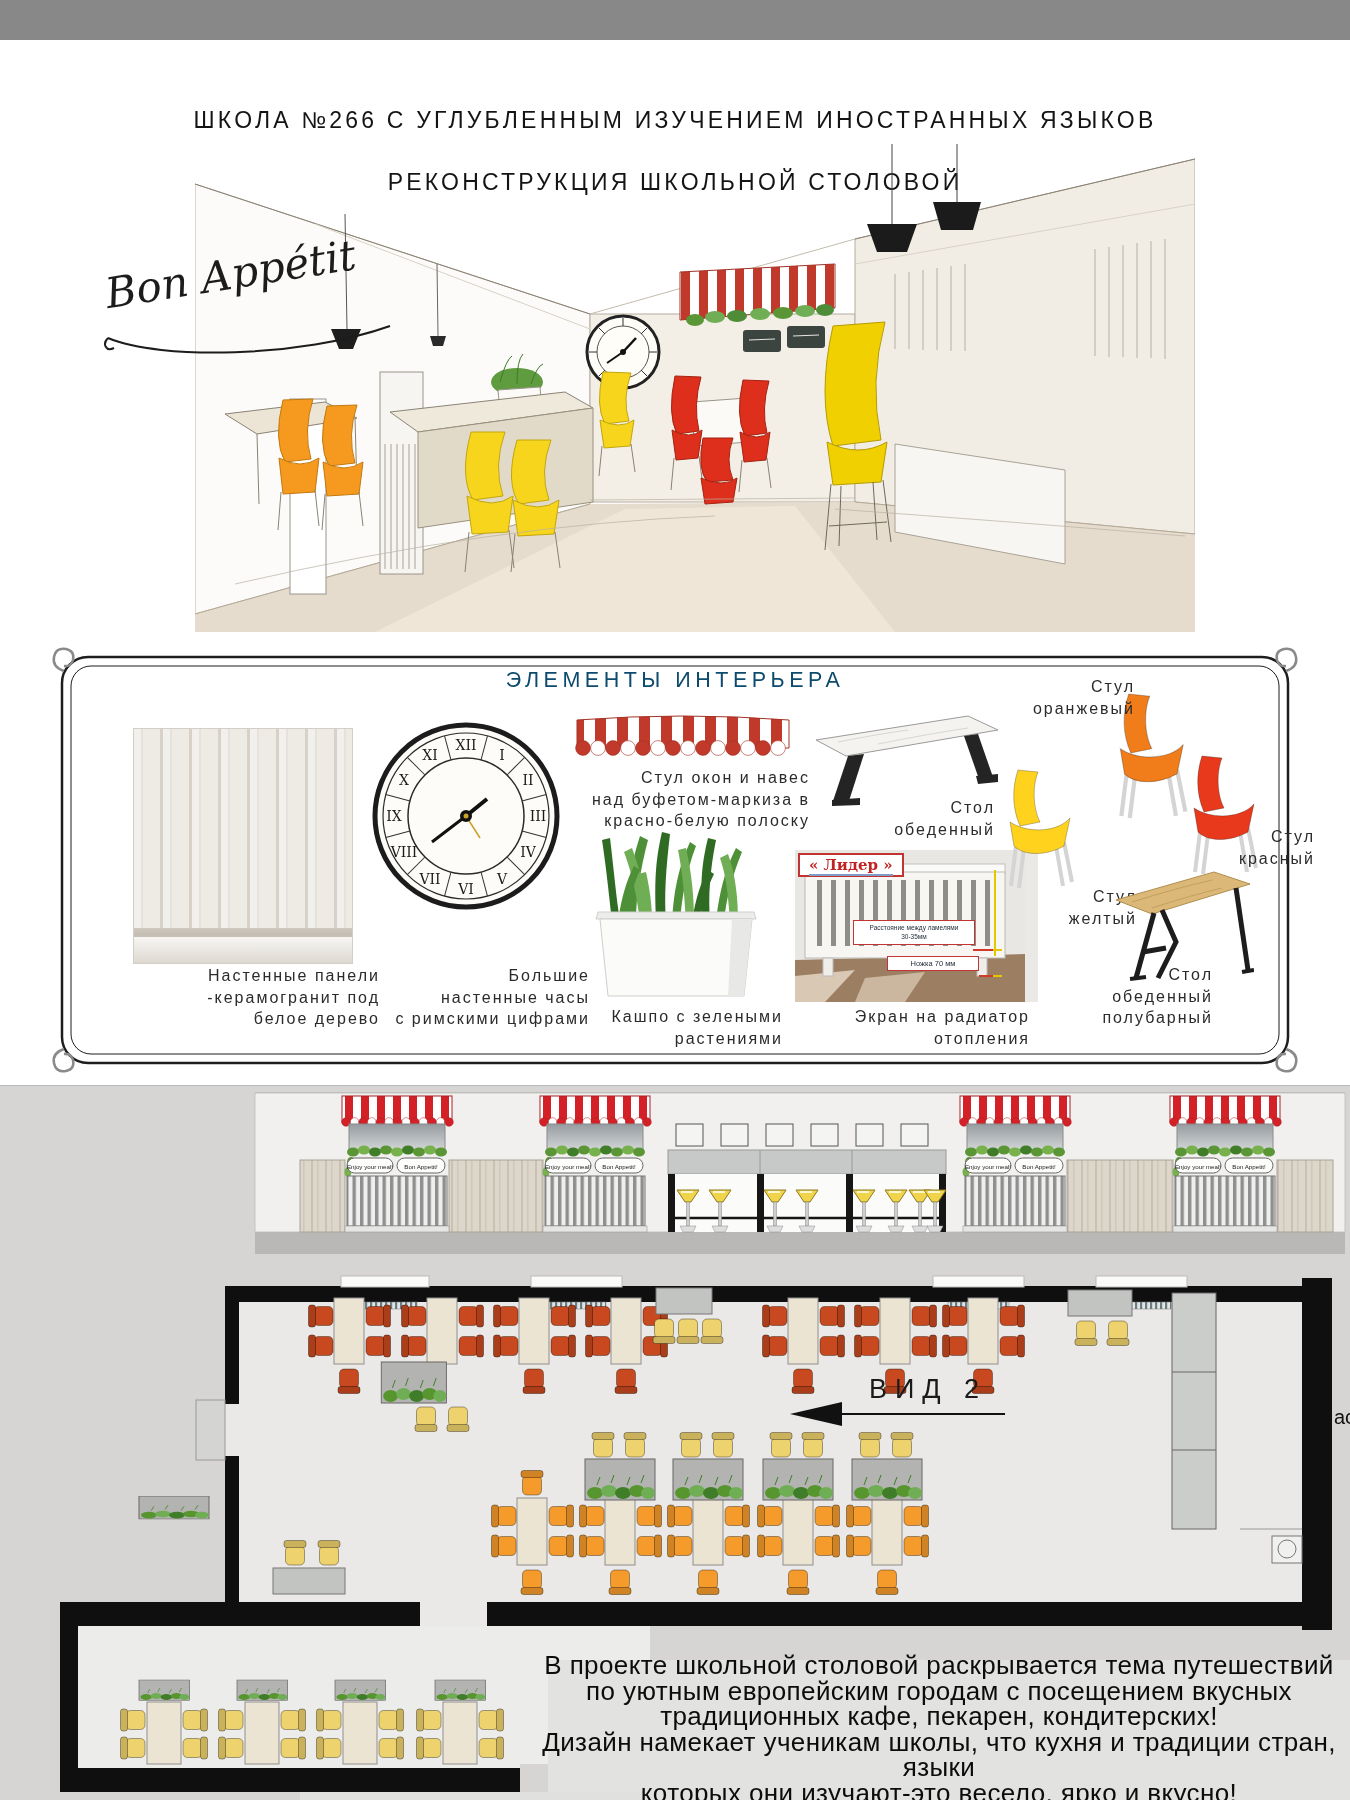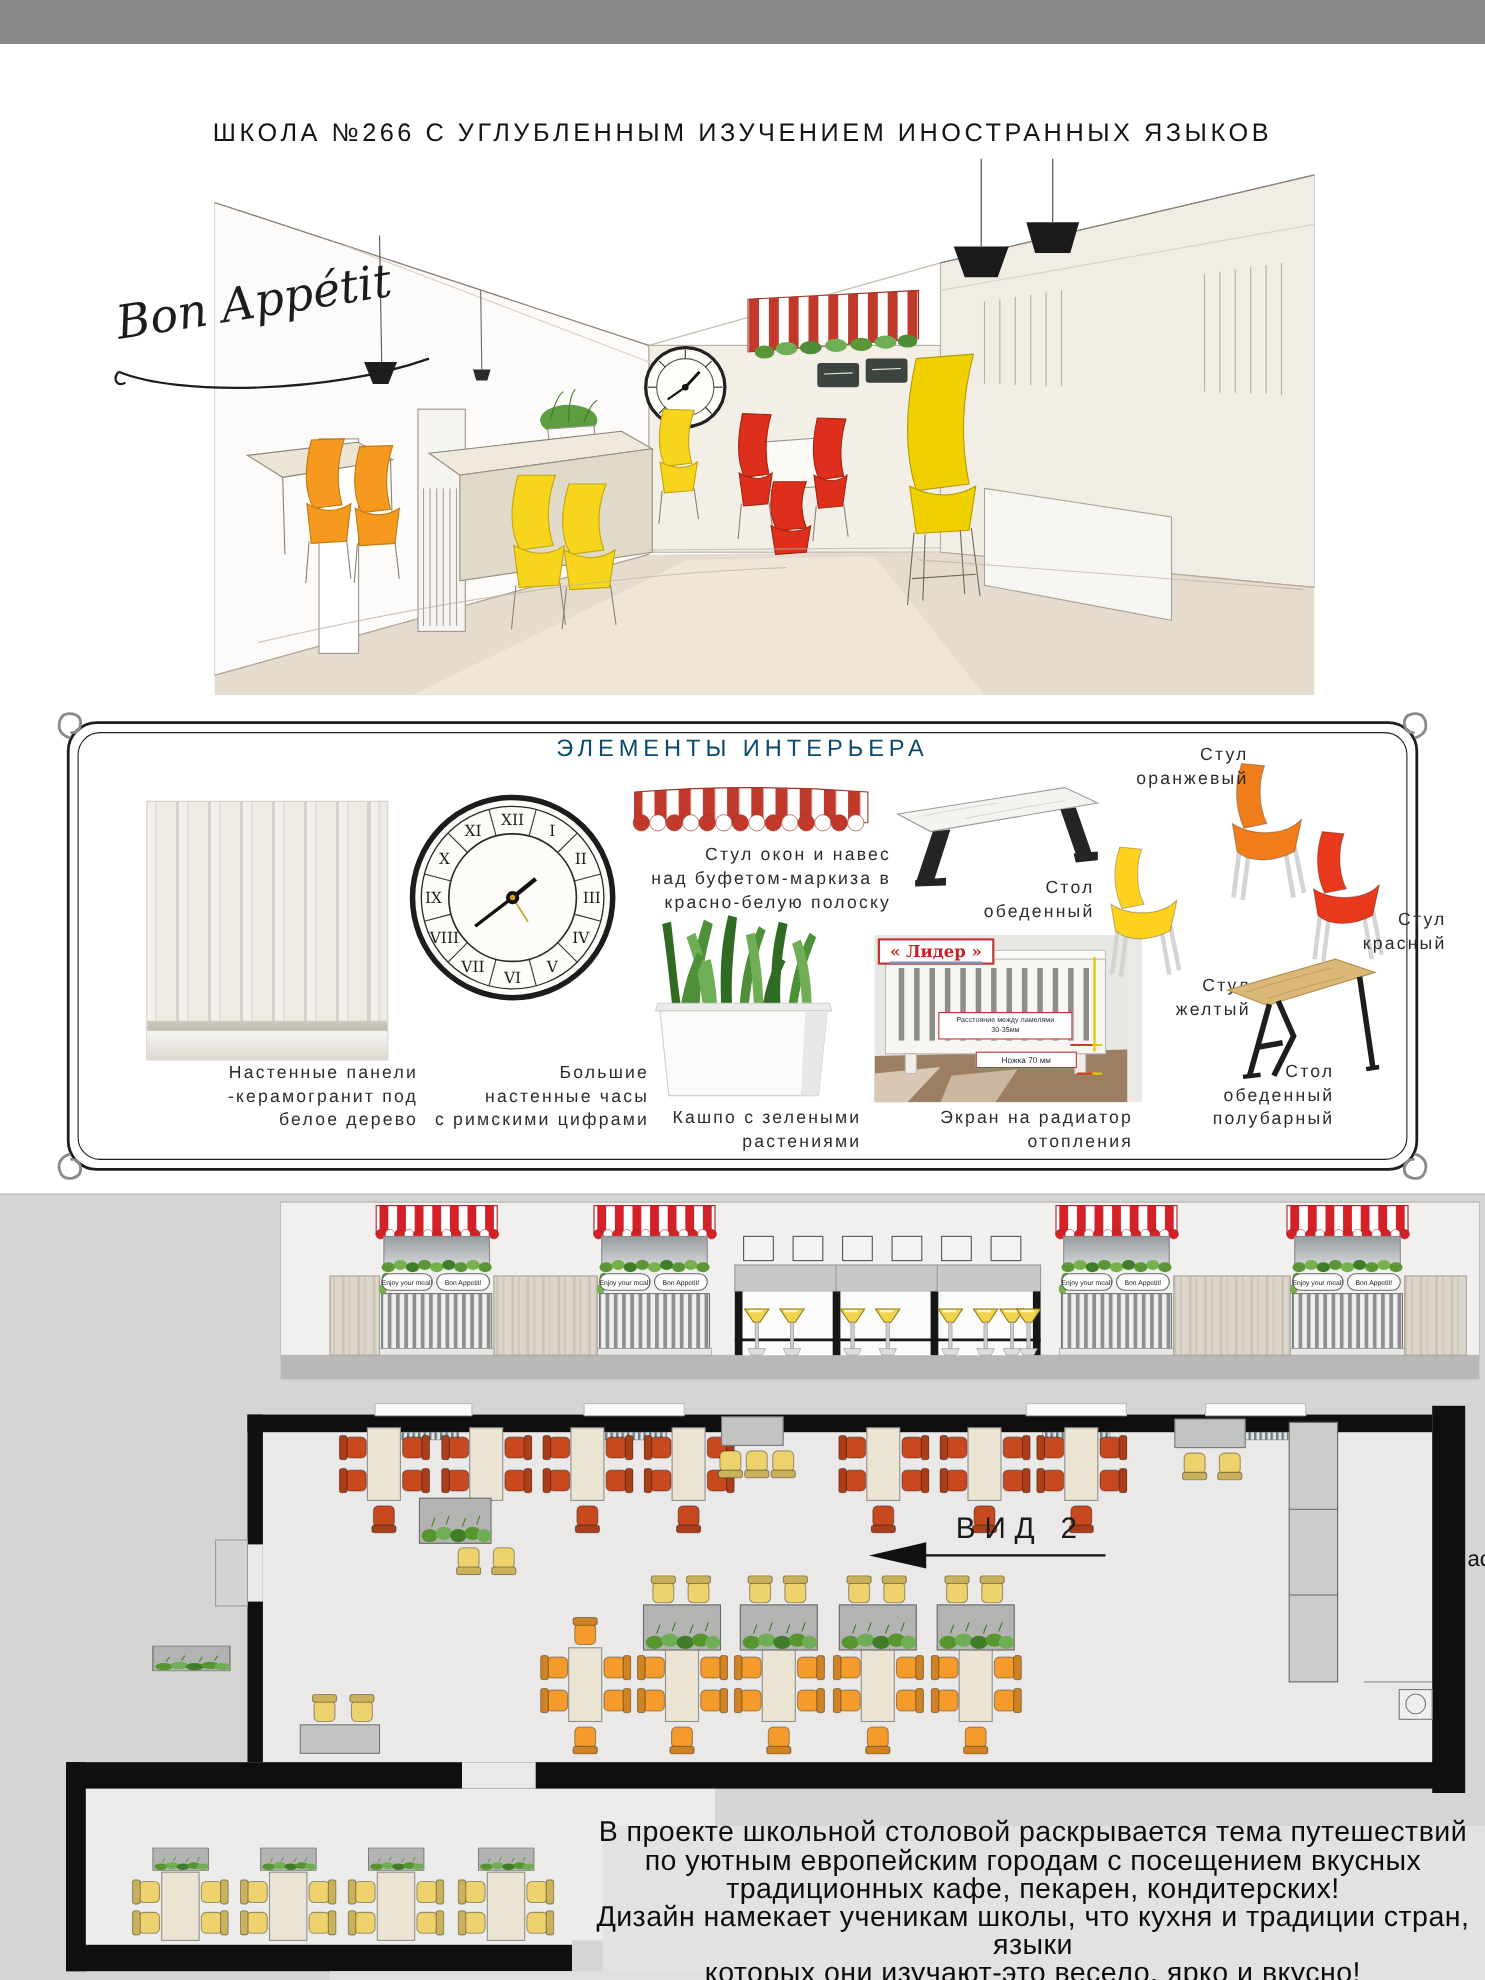--- a/index.html
+++ b/index.html
@@ -34,20 +34,21 @@
   #descbg2{left:300px;top:1752px;width:350px;height:48px;background:#e0e0de;}
   #botstrip{left:520px;top:1788px;width:830px;height:12px;background:#aeaeac;}
 </style>
 </head>
 <body>
 
 <div id="page">
 
   <div class="abs" id="title">
     <div>ШКОЛА №266 С УГЛУБЛЕННЫМ ИЗУЧЕНИЕМ ИНОСТРАННЫХ ЯЗЫКОВ</div>
+    <div>РЕКОНСТРУКЦИЯ ШКОЛЬНОЙ СТОЛОВОЙ</div>
   </div>
 
   <svg class="abs" style="left:195px;top:104px" width="1000" height="488" viewBox="0 0 1000 488">
 
     <polygon points="0,40 395,170 395,360 0,470" fill="#fcfbf9" stroke="#b9b1a4" stroke-width="1"></polygon>
     <rect x="395" y="170" width="265" height="188" fill="#f3efe7" stroke="#b5aca0"></rect>
     <polygon points="660,95 1000,15 1000,390 660,358" fill="#f1ede5" stroke="#b5aca0"></polygon>
     <polygon points="0,470 395,360 660,358 1000,390 1000,488 0,488" fill="#e6dccd"></polygon>
     <polygon points="180,488 430,365 600,362 700,488" fill="#efe6d8"></polygon>
     <line x1="0" y1="40" x2="395" y2="170" stroke="#8a8275"></line>

